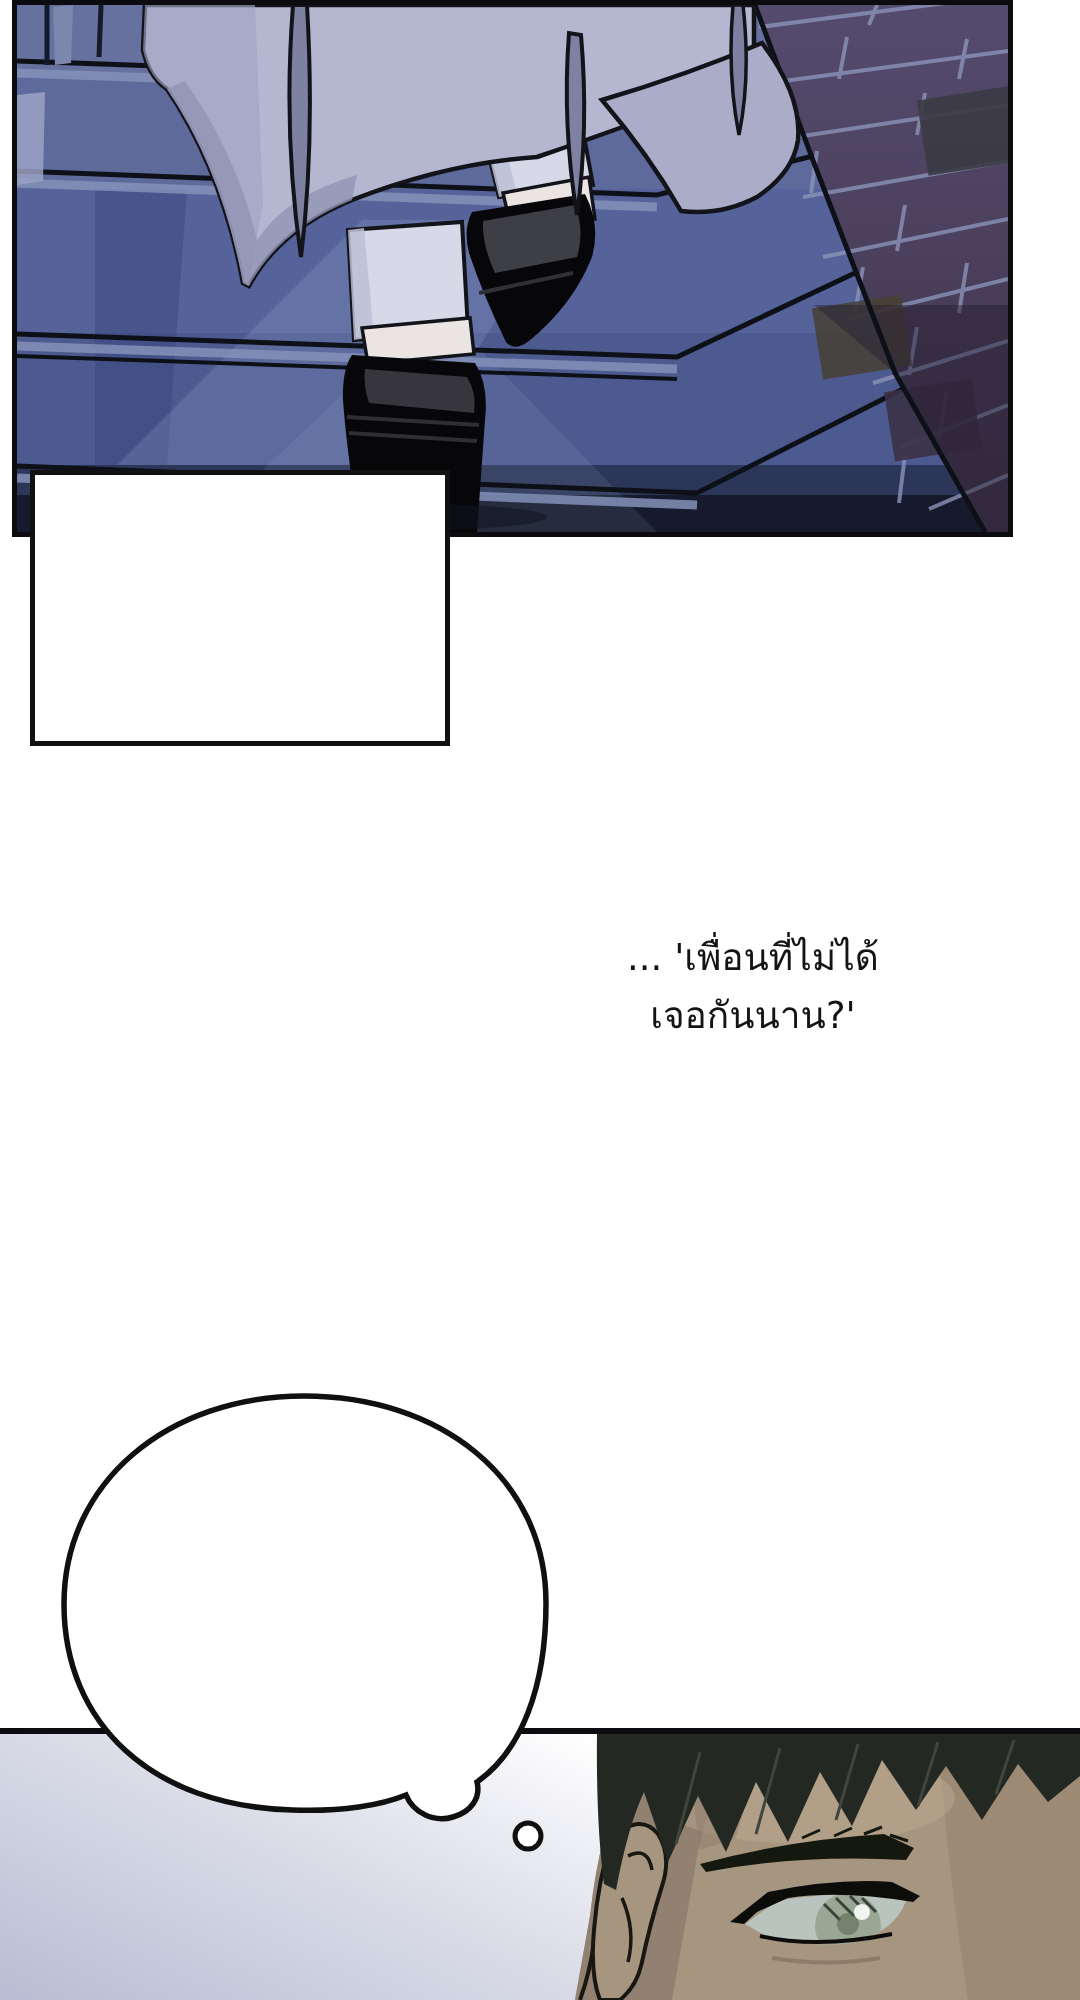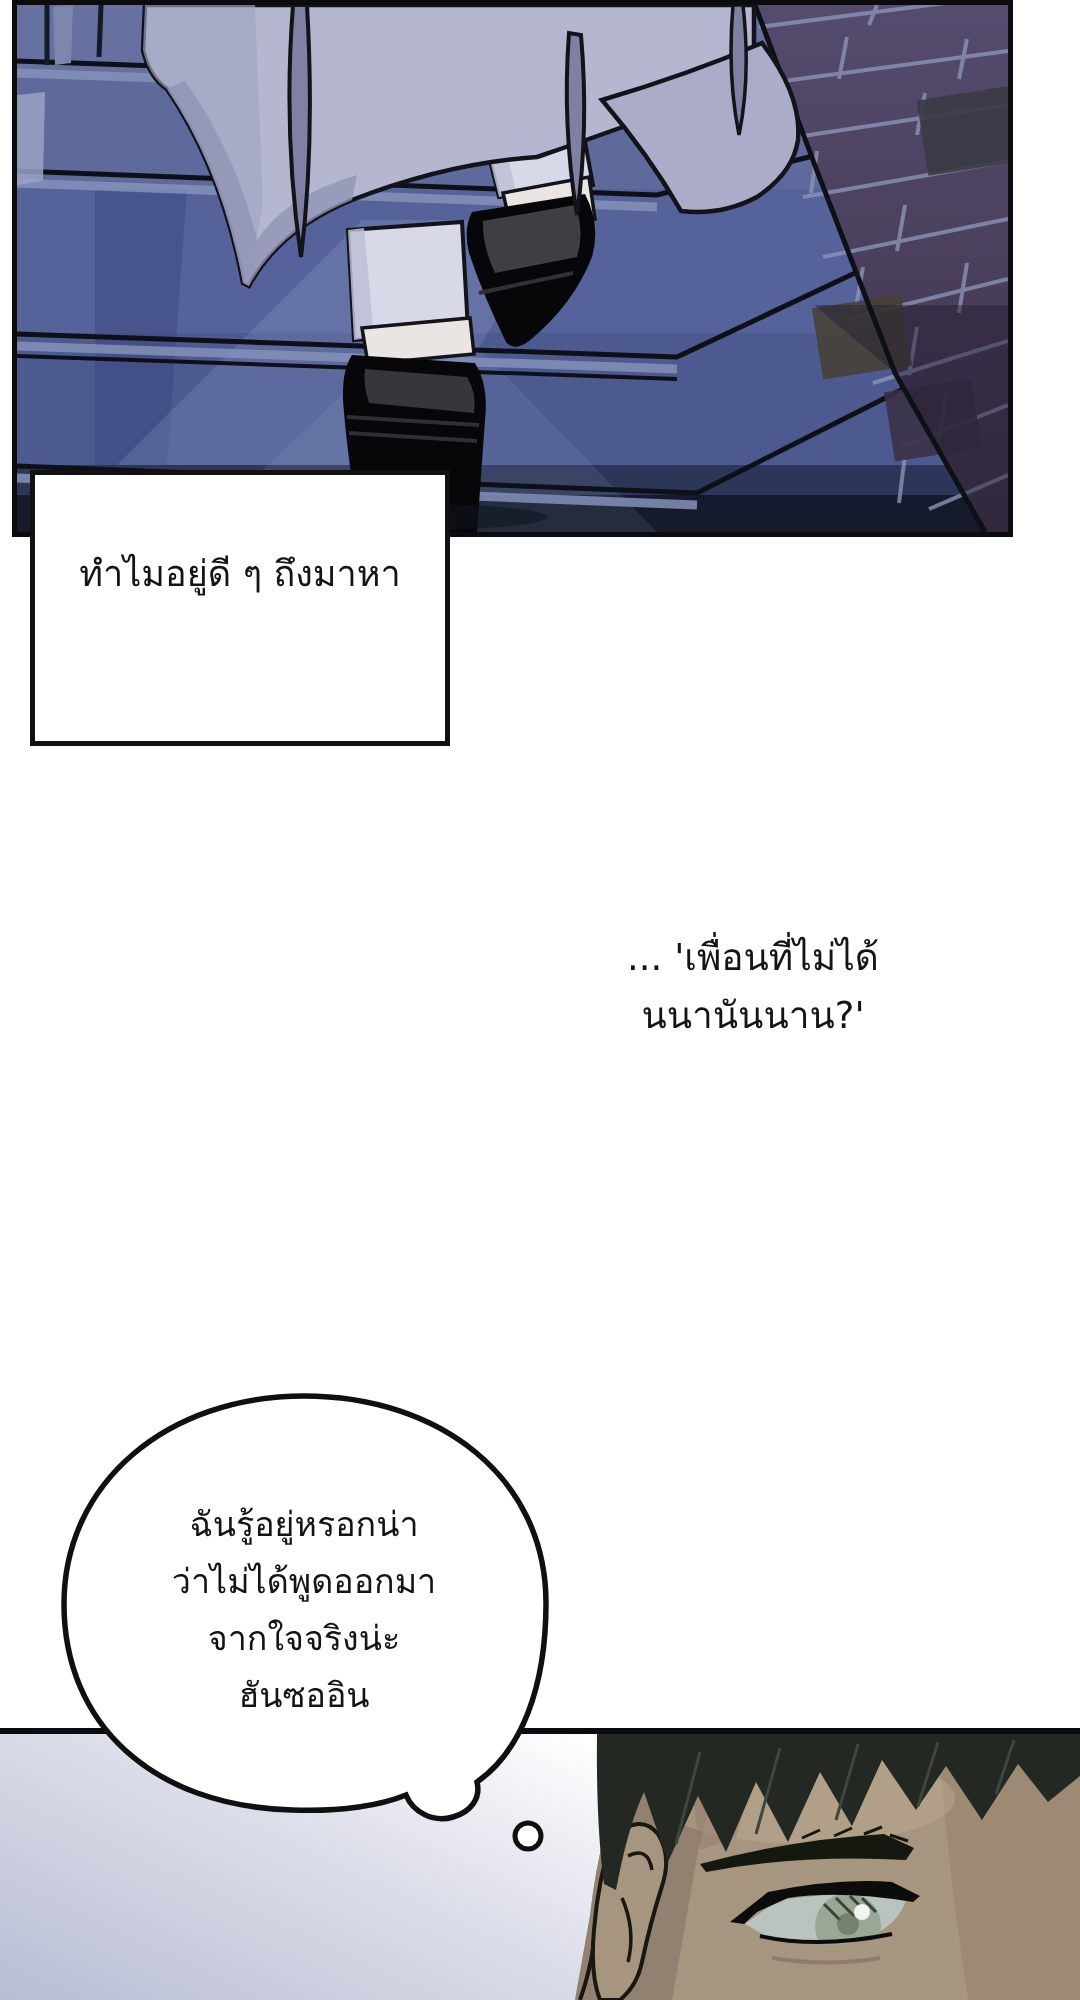--- a/index.html
+++ b/index.html
@@ -129,27 +129,26 @@
           <path d="M585,95 Q670,70 745,38 Q785,90 781,135 Q776,168 740,192 Q704,211 664,206 Q632,150 585,95 Z" fill="#abadc8" stroke="#13131a" stroke-width="4.5"></path>
           <path d="M716,0 Q710,70 722,130 Q734,72 726,0 Z" fill="#7f81a2" stroke="#13131a" stroke-width="3.5"></path>
         </g>
         <ellipse cx="400" cy="512" rx="130" ry="13" fill="#10141f" opacity="0.55"></ellipse>
       </g>
     </svg>
   </div>
 
   <div id="speech-box" class="abs">
     <div class="txt">
-      <div>ทำไมอยู่ดี ๆ ถึงมาหา</div>
     </div>
   </div>
 
   <div id="narration" class="abs">
     <div>... 'เพื่อนที่ไม่ได้</div>
-    <div>นนานันนาน?'</div>
+    <div>เจอกันนาน?'</div>
   </div>
 
   <div id="panel-bottom" class="abs">
     <svg viewBox="0 0 1080 266" preserveAspectRatio="none">
 
       <g>
         <path d="M575,266 L590,182 Q600,92 626,46 Q662,10 722,0 L1080,0 L1080,266 Z" fill="#a6957f"></path>
         <path d="M575,266 L590,182 Q600,92 626,46 Q662,10 722,0 L748,0 Q706,60 694,140 L672,266 Z" fill="#8d7b6d" opacity="0.8"></path>
         <path d="M938,0 L1080,0 L1080,266 L968,266 Q946,120 938,0 Z" fill="#92806b" opacity="0.5"></path>
         <ellipse cx="805" cy="64" rx="150" ry="46" fill="#c3b193" opacity="0.4"></ellipse>
@@ -191,20 +190,14 @@
       </g>
     </svg>
   </div>
 
   <svg id="thought-bubble" class="abs" viewBox="0 0 520 510">
     <path d="M264,24 C128,24 24,110 24,232 C24,352 112,434 252,438 C302,440 342,433 366,423
              C373,440 393,451 413,445 C431,440 441,426 437,410
              C481,379 506,316 506,231 C506,105 399,24 264,24 Z" fill="#ffffff" stroke="#101010" stroke-width="5.5"></path>
     <circle cx="488" cy="464" r="13" fill="#ffffff" stroke="#101010" stroke-width="5"></circle>
   </svg>
-  <div id="bubble-text" class="abs">
-    <div>ฉันรู้อยู่หรอกน่า</div>
-    <div>ว่าไม่ได้พูดออกมา</div>
-    <div>จากใจจริงน่ะ</div>
-    <div>ฮันซออิน</div>
-  </div>
 
 </div>
 
 </body></html>

